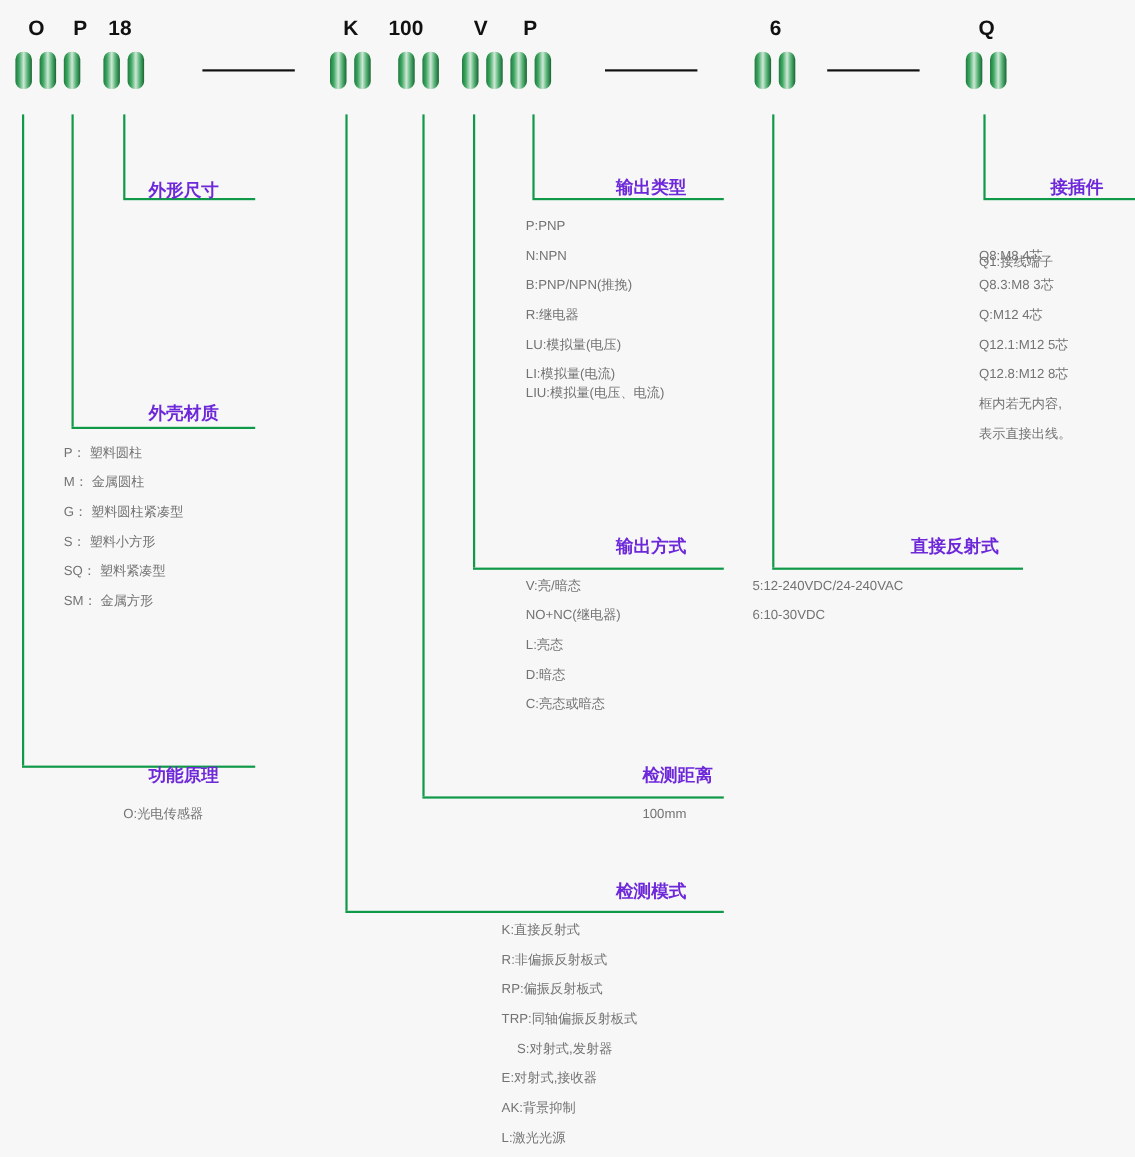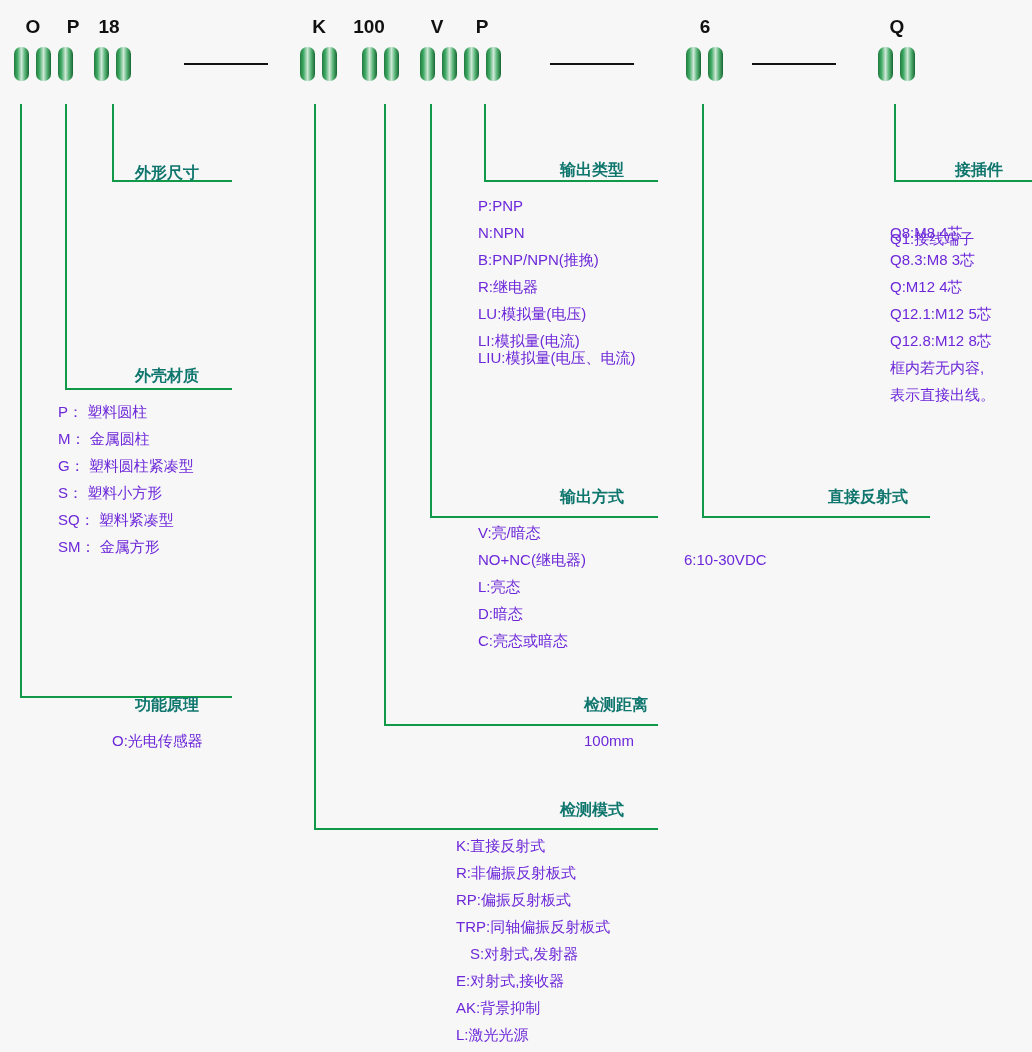--- a/index.html
+++ b/index.html
@@ -53,27 +53,27 @@
   .hline {
     position: absolute;
     height: 2px;
     background: #0f9949;
   }
   
   .group-title {
     position: absolute;
     font-size: 16px;
     font-weight: bold;
-    color: #0f766e;
+    color: #6d28d9;
     white-space: nowrap;
   }
   .opt {
     position: absolute;
-    font-size: 15px;
-    color: #6d28d9;
+    font-size: 12px;
+    color: #737373;
     white-space: nowrap;
     line-height: 27px;
   }
 </style>
 </head>
 <body>
 
 <div class="stage">
 
 <div class="code-char" style="left: 16px; top: 16px; min-width: 34px;">O</div>
@@ -152,20 +152,21 @@
     <div class="opt" style="left: 478px; top: 627px;">C:亮态或暗态</div>
     <div class="group-title" style="left: 560px; top: 160px;">输出类型</div>
     <div class="opt" style="left: 478px; top: 192px;">P:PNP</div>
     <div class="opt" style="left: 478px; top: 219px;">N:NPN</div>
     <div class="opt" style="left: 478px; top: 246px;">B:PNP/NPN(推挽)</div>
     <div class="opt" style="left: 478px; top: 273px;">R:继电器</div>
     <div class="opt" style="left: 478px; top: 300px;">LU:模拟量(电压)</div>
     <div class="opt" style="left: 478px; top: 327px;">LI:模拟量(电流)</div>
     <div class="opt" style="left: 478px; top: 344px;">LIU:模拟量(电压、电流)</div>
     <div class="group-title" style="left: 828px; top: 487px;">直接反射式</div>
+    <div class="opt" style="left: 684px; top: 519px;">5:12-240VDC/24-240VAC</div>
     <div class="opt" style="left: 684px; top: 546px;">6:10-30VDC</div>
     <div class="group-title" style="left: 955px; top: 160px;">接插件</div>
     <div class="opt" style="left: 890px; top: 192px; margin-top: 33px;">Q1:接线端子</div>
     <div class="opt" style="left: 890px; top: 219px;">Q8:M8 4芯</div>
     <div class="opt" style="left: 890px; top: 246px;">Q8.3:M8 3芯</div>
     <div class="opt" style="left: 890px; top: 273px;">Q:M12 4芯</div>
     <div class="opt" style="left: 890px; top: 300px;">Q12.1:M12 5芯</div>
     <div class="opt" style="left: 890px; top: 327px;">Q12.8:M12 8芯</div>
     <div class="opt" style="left: 890px; top: 354px;">框内若无内容,</div>
     <div class="opt" style="left: 890px; top: 381px;">表示直接出线。</div>

